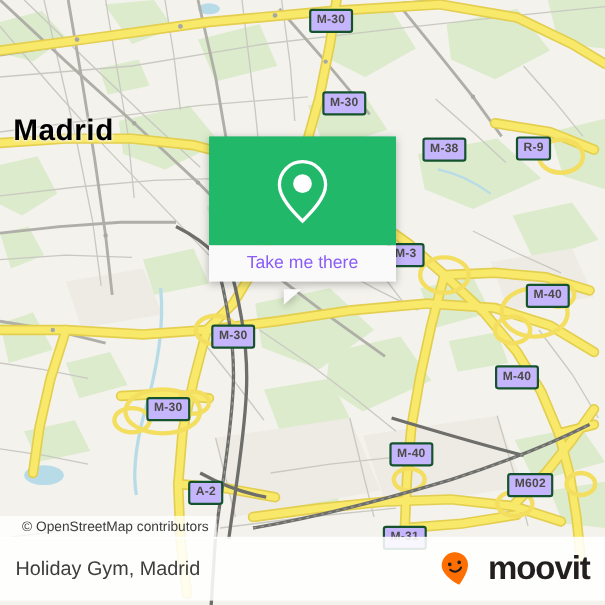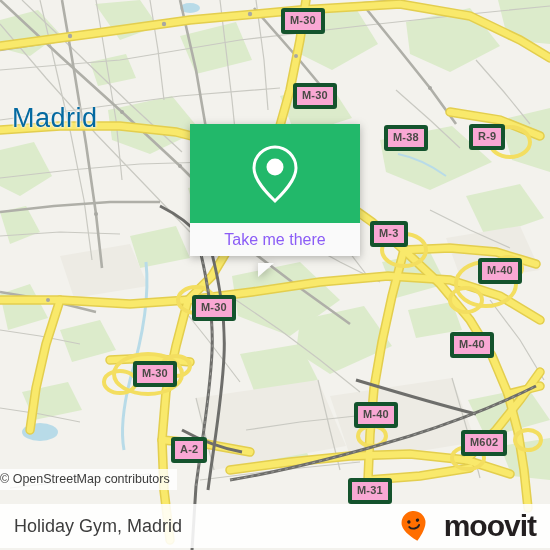--- a/index.html
+++ b/index.html
@@ -10,40 +10,41 @@
   }
   #app{position:relative;width:550px;height:550px;overflow:hidden;background:#F2F1EC;}
 
   
   #map{position:absolute;left:0;top:0;width:550px;height:550px;background:#F3F2ED;}
   #map svg{position:absolute;left:0;top:0;}
 
   
   .shield{
     position:absolute;
-    background:#f9a8d4;
-    border:4px solid #14532d;
+    background:#c4b5fd;
+    border:2px solid #14532d;
     border-radius:3px;
     color:#4A4A46;
     font-size:11px;
     font-weight:bold;
     line-height:1;
     padding:3px 5px 4px 5px;
     letter-spacing:.2px;
     white-space:nowrap;
     font-family:"Liberation Sans", sans-serif;
   }
 
   
   #city-label{
     position:absolute;left:12px;top:103px;
-    font-size:27px;color:#0369a1;letter-spacing:.5px;
+    font-size:27px;color:#000000;letter-spacing:.5px;
     font-family:"Liberation Sans", sans-serif;
     text-shadow:0 0 3px #F5F4EF,0 0 3px #F5F4EF,0 0 2px #F5F4EF;
     pointer-events:none;
+    font-weight:bold;
   }
 
   
   #popup{
     position:absolute;left:190px;top:124px;width:170px;
     filter:drop-shadow(0 2px 4px rgba(0,0,0,.28));
   }
   #popup-image{
     width:170px;height:99px;
     background:#22B86A;
@@ -60,28 +61,28 @@
     width:0;height:0;
     border-left:16px solid #FAFAFA;
     border-bottom:14px solid transparent;
   }
 
   
   #attribution{
     position:absolute;left:0;top:469px;
     background:rgba(255,255,255,.80);
     color:#3C3C3C;font-size:12.5px;
-    padding:3px 7px 4px 0;
+    padding:3px 7px 4px 20px;
     font-family:"Liberation Sans", sans-serif;
     white-space:nowrap;
   }
 
   
   #footer{
-    position:absolute;left:0;top:504px;width:550px;height:44px;
+    position:absolute;left:0;top:488px;width:550px;height:58px;
     background:rgba(255,255,255,.88);
     display:flex;align-items:center;
     box-sizing:border-box;
   }
   #footer-title{
     position:absolute;left:14px;top:50%;transform:translateY(-50%);
     font-size:18px;color:#3D3D3D;white-space:nowrap;
     font-family:"Liberation Sans", sans-serif;
   }
   #brand{
@@ -278,21 +279,21 @@
       </g>
     </svg>
 
     <div id="city-label">Madrid</div>
 
     <div id="shields">
         <div class="shield" style="left: 281px; top: 8px;">M-30</div>
         <div class="shield" style="left: 293px; top: 83px;">M-30</div>
         <div class="shield" style="left: 384px; top: 125px;">M-38</div>
         <div class="shield" style="left: 469px; top: 124px;">R-9</div>
-        <div class="shield" style="left: 370px; top: 221px;">M-3</div>
+        <div class="shield" style="left: 352px; top: 221px;">M-3</div>
         <div class="shield" style="left: 478px; top: 258px;">M-40</div>
         <div class="shield" style="left: 192px; top: 295px;">M-30</div>
         <div class="shield" style="left: 450px; top: 332px;">M-40</div>
         <div class="shield" style="left: 133px; top: 361px;">M-30</div>
         <div class="shield" style="left: 354px; top: 402px;">M-40</div>
         <div class="shield" style="left: 441px; top: 430px; margin-left: 20px;">M602</div>
         <div class="shield" style="left: 171px; top: 437px;">A-2</div>
         <div class="shield" style="left: 348px; top: 478px;">M-31</div>
       </div>
   </div>

